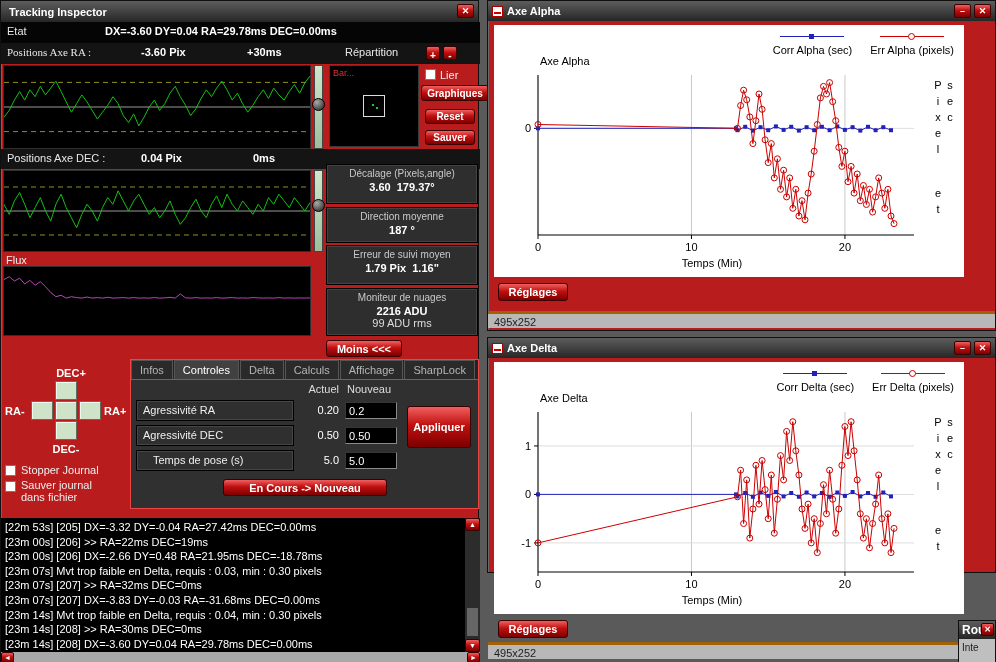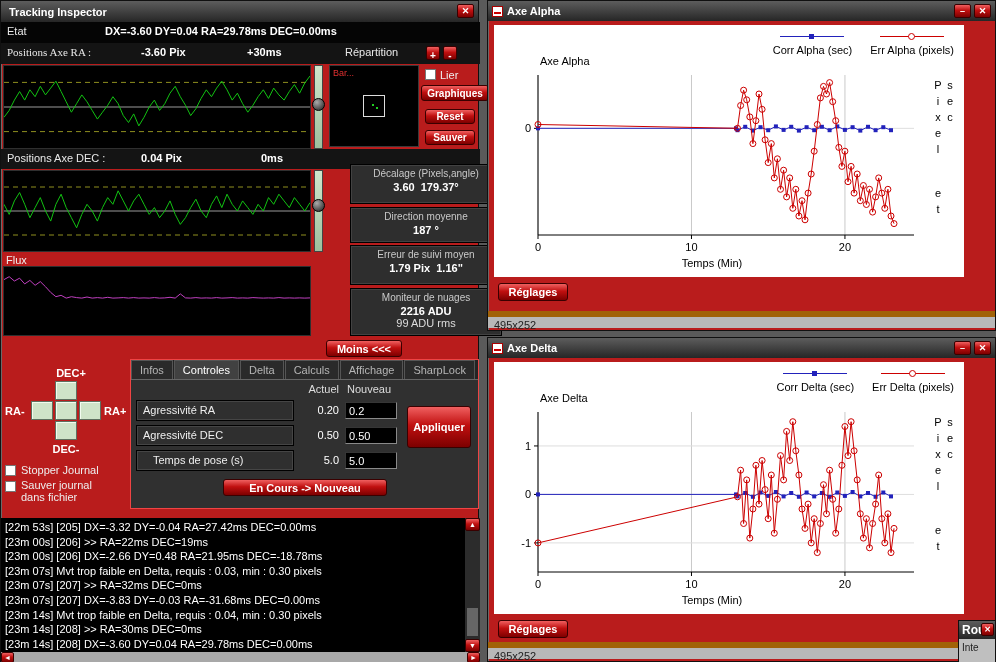--- a/index.html
+++ b/index.html
@@ -11,21 +11,21 @@
   .winicon{width:11px;height:11px;background:#fff;border:1px solid #a00;position:relative;}
   .winicon:after{content:"";position:absolute;left:1px;top:5px;width:7px;height:2px;background:#c00;}
   .redbtn{background:linear-gradient(#f06060,#c01010 45%,#7d0000);border:1px solid #3a0000;color:#fff;font-weight:bold;text-align:center;border-radius:3px;cursor:pointer;display:flex;align-items:center;justify-content:center;}
   .capbtn{width:17px;height:14px;font-size:9px;line-height:12px;border-radius:2px;margin-left:3px;}
   .row{position:absolute;left:0;width:479px;color:#e8e8e8;}
   .row span{position:absolute;top:3px;white-space:nowrap;}
   .bold{font-weight:bold;color:#fff;}
   .graph{position:absolute;background:#000;border:1px solid #2f2f2f;}
   .slider{position:absolute;width:9px;background:linear-gradient(#cfe7cc,#9dbf9d);border:1px solid #444;}
   .knob{position:absolute;left:-3px;width:13px;height:13px;border-radius:50%;background:radial-gradient(circle at 35% 30%,#aaa,#1d1d1d);border:1px solid #000;}
-  .infobox{position:absolute;left:325px;width:152px;background:#2e2e2e;border:1px solid #000;box-shadow:inset 0 0 0 1px #424242;text-align:center;color:#c9c9c9;margin-left:24px;}
+  .infobox{position:absolute;left:325px;width:152px;background:#2e2e2e;border:1px solid #000;box-shadow:inset 0 0 0 1px #424242;text-align:center;color:#c9c9c9;}
   .infobox .tt{font-size:10px;margin-top:3px;}
   .infobox .vv{font-weight:bold;color:#fff;margin-top:2px;}
   .checkbox{position:absolute;width:11px;height:11px;background:#fff;border:1px solid #777;}
   .cblabel{position:absolute;color:#eee;white-space:nowrap;}
   .dpadbtn{position:absolute;width:22px;height:19px;background:#cfe3c8;border:1px solid #5f6f5f;box-shadow:inset 1px 1px 0 #f2fbef;}
   .dlabel{position:absolute;color:#fff;font-weight:bold;}
   .tabpanel{position:absolute;left:129px;top:358px;width:349px;height:150px;background:#303030;border:1px solid #ef4444;}
   .tabs{display:flex;height:19px;background:#242424;}
   .tab{padding:3px 8px;color:#b5b5b5;background:#2a2a2a;border:1px solid #555;border-bottom:none;margin-right:1px;white-space:nowrap;}
   .tab.active{background:#414141;color:#fff;}
@@ -44,21 +44,21 @@
   .lentry{display:flex;flex-direction:column;align-items:center;}
   .lline{position:relative;width:64px;height:8px;}
   .lline .ln{position:absolute;left:0;right:0;top:3px;height:1px;}
   .lsq{position:absolute;left:29px;top:1px;width:5px;height:5px;background:#2222bb;}
   .lcir{position:absolute;left:28px;top:0;width:7px;height:7px;border:1px solid #c00;border-radius:50%;background:#fff;}
   .llabel{margin-top:3px;color:#000;}
   .charttitle{position:absolute;left:46px;top:30px;color:#000;}
   .xaxislabel{position:absolute;left:8px;top:232px;width:420px;text-align:center;color:#000;}
   .ylabelv{position:absolute;right:8px;top:54px;writing-mode:vertical-lr;text-orientation:upright;letter-spacing:4px;word-spacing:12px;color:#000;}
   .reglages{position:absolute;left:10px;width:70px;height:18px;font-size:11px;}
-  .statusbar{position:absolute;left:0;width:507px;height:17px;background:#b8b8b8;border-top:6px solid #a16207;color:#222;padding:2px 6px;}
+  .statusbar{position:absolute;left:0;width:507px;height:17px;background:#b8b8b8;border-top:3px solid #a16207;color:#222;padding:2px 6px;}
   .repart{position:absolute;left:328px;top:64px;width:90px;height:82px;background:#000;border:1px solid #3a3a3a;}
   .repart .bar{position:absolute;left:3px;top:2px;color:#e03030;font-size:9px;}
   .repart .sq{position:absolute;left:33px;top:29px;width:22px;height:22px;border:1px solid #ddd;}
   .repart .dot{position:absolute;width:2px;height:2px;background:#2c2;}
   .smallbtn{position:absolute;width:14px;height:14px;font-size:10px;line-height:12px;border-radius:2px;}
 </style>
 </head>
 <body>
 
 <div class="win" style="left:0;top:0;width:479px;height:662px;">
@@ -114,21 +114,21 @@
   <div class="redbtn" style="position:absolute;left:424px;top:108px;width:50px;height:15px;font-size:10px;">
       <span>Reset</span>
     </div>
   <div class="redbtn" style="position:absolute;left:424px;top:129px;width:50px;height:15px;font-size:10px;">
       <span>Sauver</span>
     </div>
 
   <div class="row" style="top:148px;height:20px;background:#141414;">
     <span style="left:6px;">Positions Axe DEC :</span>
     <span class="bold" style="left:140px;">0.04 Pix</span>
-    <span class="bold" style="left:260px;">0ms</span>
+    <span class="bold" style="left:252px;">0ms</span>
   </div>
 
   <div class="graph" style="left:2px;top:169px;width:308px;height:82px;">
     <svg width="306" height="80">
         <line x1="0" y1="16" x2="306" y2="16" stroke="#8f8f1f" stroke-dasharray="5 4"></line>
         <line x1="0" y1="64" x2="306" y2="64" stroke="#8f8f1f" stroke-dasharray="5 4"></line>
         <line x1="0" y1="40" x2="306" y2="40" stroke="#9a9a9a"></line>
         <polyline points="0.0,33.3 5.2,43.4 10.4,29.9 15.6,21.5 20.7,33.3 25.9,46.7 31.1,36.6 36.3,26.6 41.5,40.0 46.7,50.1 51.9,33.3 57.1,23.2 62.2,36.6 67.4,46.7 72.6,56.8 77.8,43.4 83.0,33.3 88.2,40.0 93.4,50.1 98.5,36.6 103.7,26.6 108.9,33.3 114.1,19.8 119.3,29.9 124.5,40.0 129.7,29.9 134.8,23.2 140.0,33.3 145.2,43.4 150.4,36.6 155.6,46.7 160.8,40.0 166.0,29.9 171.2,43.4 176.3,53.4 181.5,46.7 186.7,36.6 191.9,28.2 197.1,40.0 202.3,46.7 207.5,33.3 212.6,24.9 217.8,36.6 223.0,23.2 228.2,33.3 233.4,40.0 238.6,29.9 243.8,36.6 248.9,43.4 254.1,33.3 259.3,40.0 264.5,26.6 269.7,33.3 274.9,23.2 280.1,29.9 285.3,36.6 290.4,26.6 295.6,33.3 300.8,40.0 306.0,31.6" fill="none" stroke="#12c212" stroke-width="1"></polyline>
       </svg>
   </div>
@@ -373,21 +373,21 @@
       </svg>
     <div class="xaxislabel">Temps (Min)</div>
     <div class="ylabelv">Pixel et sec</div>
   </div>
   <div class="redbtn reglages" style="top:282px;">
       <span>Réglages</span>
     </div>
   <div class="statusbar" style="top:310px;"><span>495x252</span></div>
 </div>
 
-<div class="win" style="left:487px;top:337px;width:509px;height:325px;">
+<div class="win" style="left:487px;top:337px;width:509px;height:236px;">
   <div class="titlebar">
     <div class="winicon"></div>
     <span class="t">Axe Delta</span>
     <div style="margin-left:auto;display:flex;">
       <div class="redbtn capbtn">
           <span>–</span>
         </div>
       <div class="redbtn capbtn">
           <span>✕</span>
         </div>

